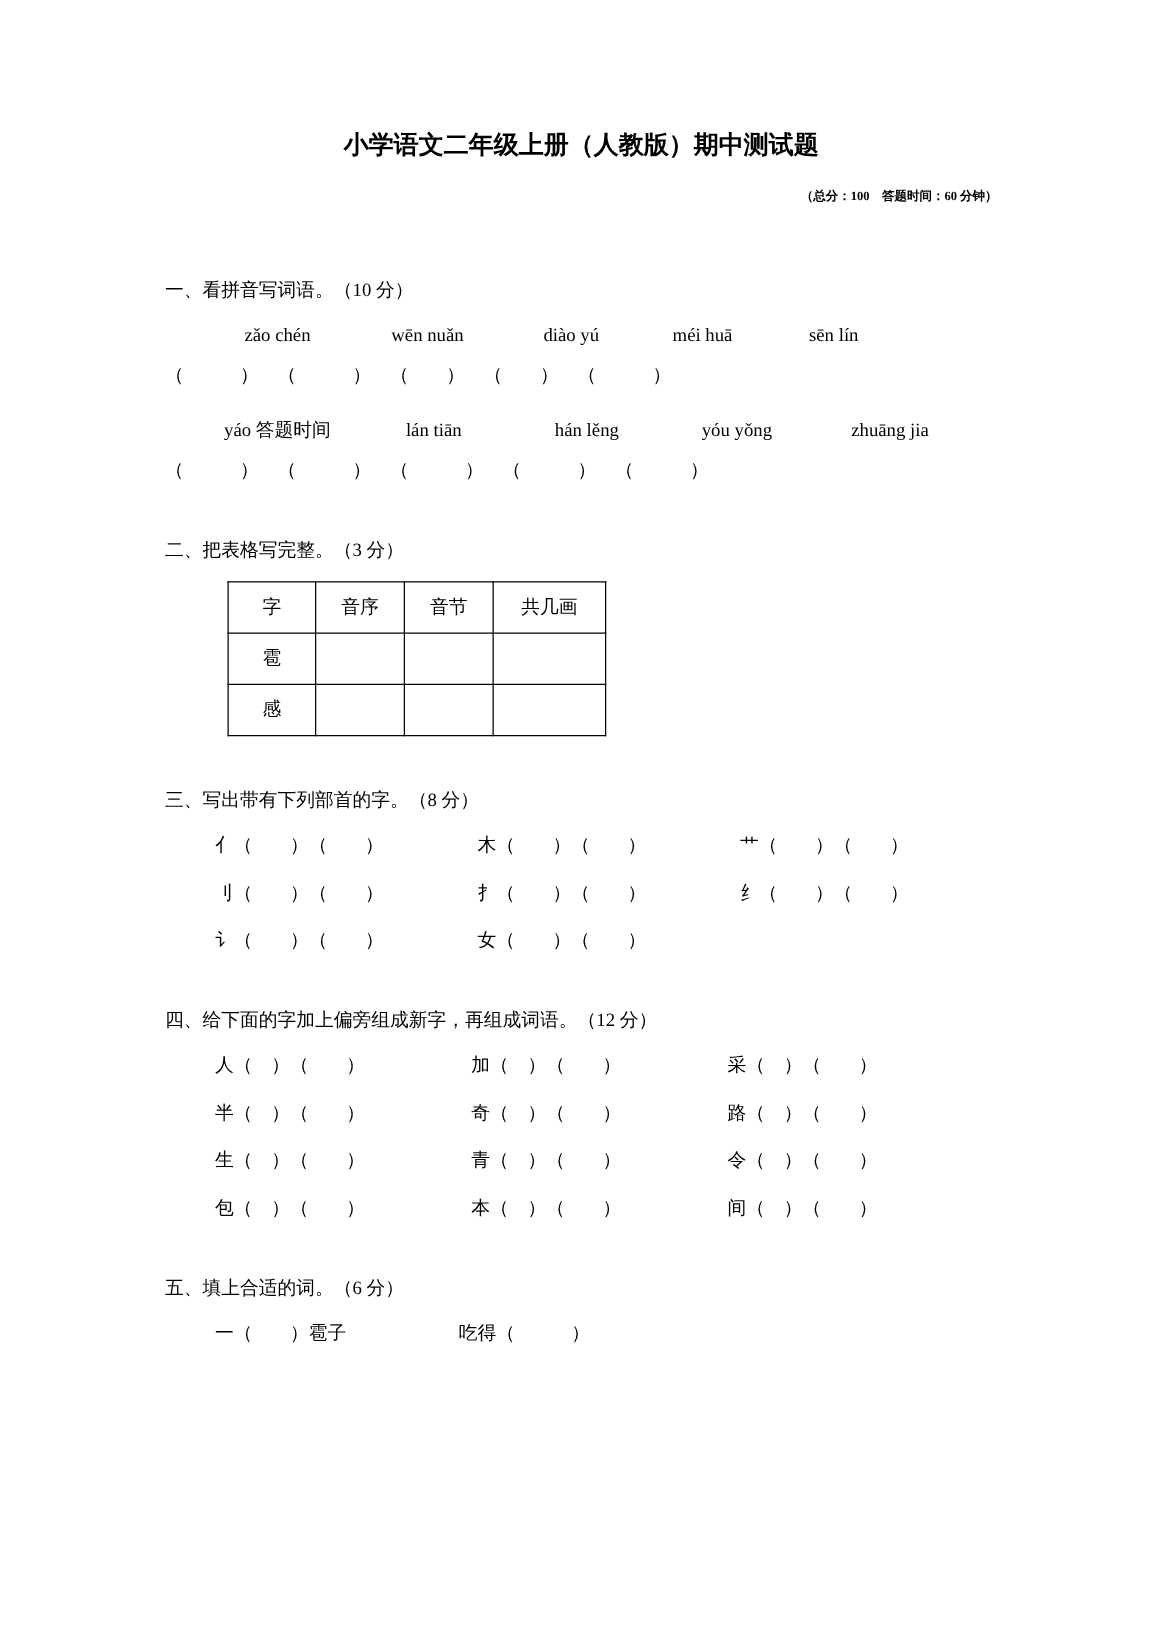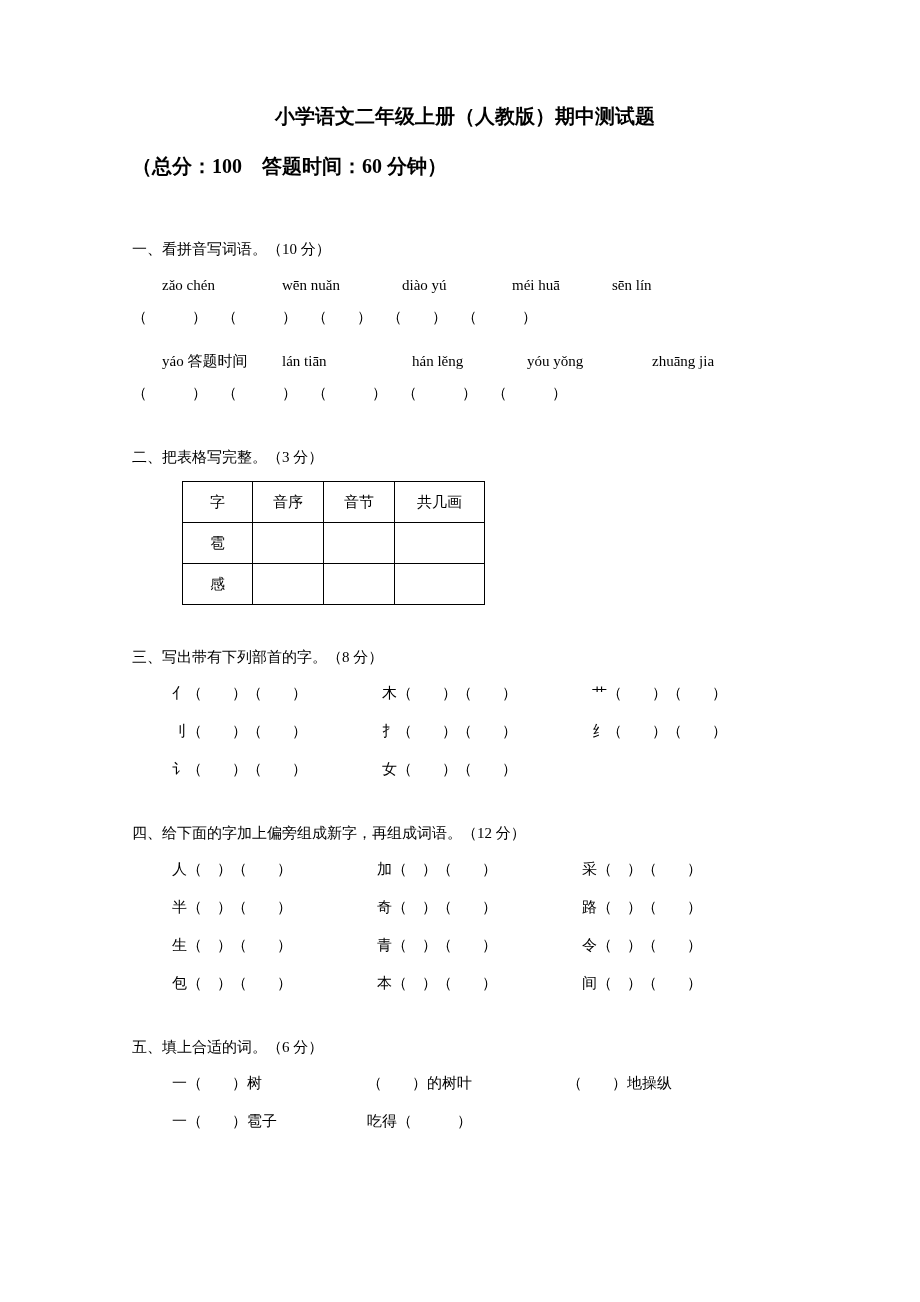--- a/index.html
+++ b/index.html
@@ -6,26 +6,26 @@
     body {
       background: #fff;
       font-family: "SimSun", "宋体", serif;
       font-size: 15px;
       color: #000;
       width: 920px;
       padding: 100px 122px 60px 132px;
       line-height: 1.6;
     }
     .title { text-align: center; font-weight: bold; font-size: 20px; margin-bottom: 18px; }
-    .subtitle { text-align: left; font-weight: bold; font-size: 20px; margin-bottom: 55px; }
+    .subtitle { text-align: right; font-weight: bold; font-size: 10px; margin-bottom: 55px; }
     .section { margin-bottom: 40px; }
     .section-head { margin-bottom: 12px; }
     .pinyin-group { margin-left: 30px; }
     .pinyin-row { display: flex; margin-bottom: 8px; font-family: "Times New Roman", serif; }
-    .pinyin-row span { display: inline-block; }
+    .pinyin-row span { display: inline-block; text-align: center; }
     .blank-row { display: flex; margin-bottom: 20px; }
     table.char-table { border-collapse: collapse; margin-left: 50px; margin-top: 6px; }
     table.char-table td, table.char-table th {
       border: 1px solid #000;
       padding: 8px 20px;
       text-align: center;
       font-weight: normal;
       font-size: 15px;
       min-width: 70px;
       height: 36px;
@@ -141,22 +141,17 @@
       <span style="width:205px;display:inline-block;">本（　）（　　）</span>
       <span>间（　）（　　）</span>
     </div>
   </div>
 </div>
 
 <div class="section">
   <div class="section-head">五、填上合适的词。（6 分）</div>
   <div class="q5">
     <div class="q5-row">
-      <span class="q5-cell" style="width:195px;">一（　　）树</span>
-      <span class="q5-cell" style="width:200px;">（　　）的树叶</span>
-      <span class="q5-cell">（　　）地操纵</span>
-    </div>
-    <div class="q5-row">
       <span class="q5-cell" style="width:195px;">一（　　）雹子</span>
       <span class="q5-cell">吃得（　　　）</span>
     </div>
   </div>
 </div>
 
 </body></html>

